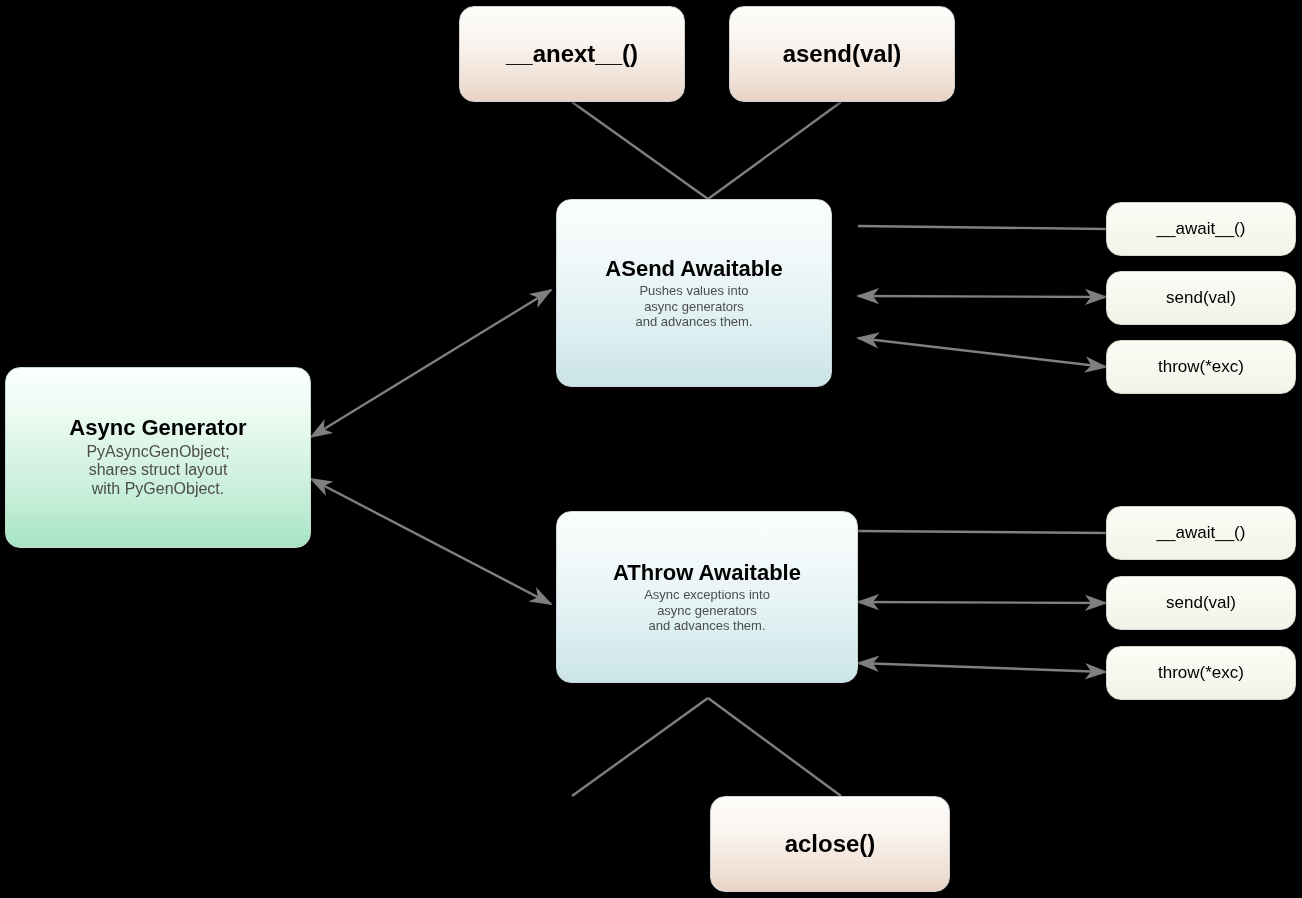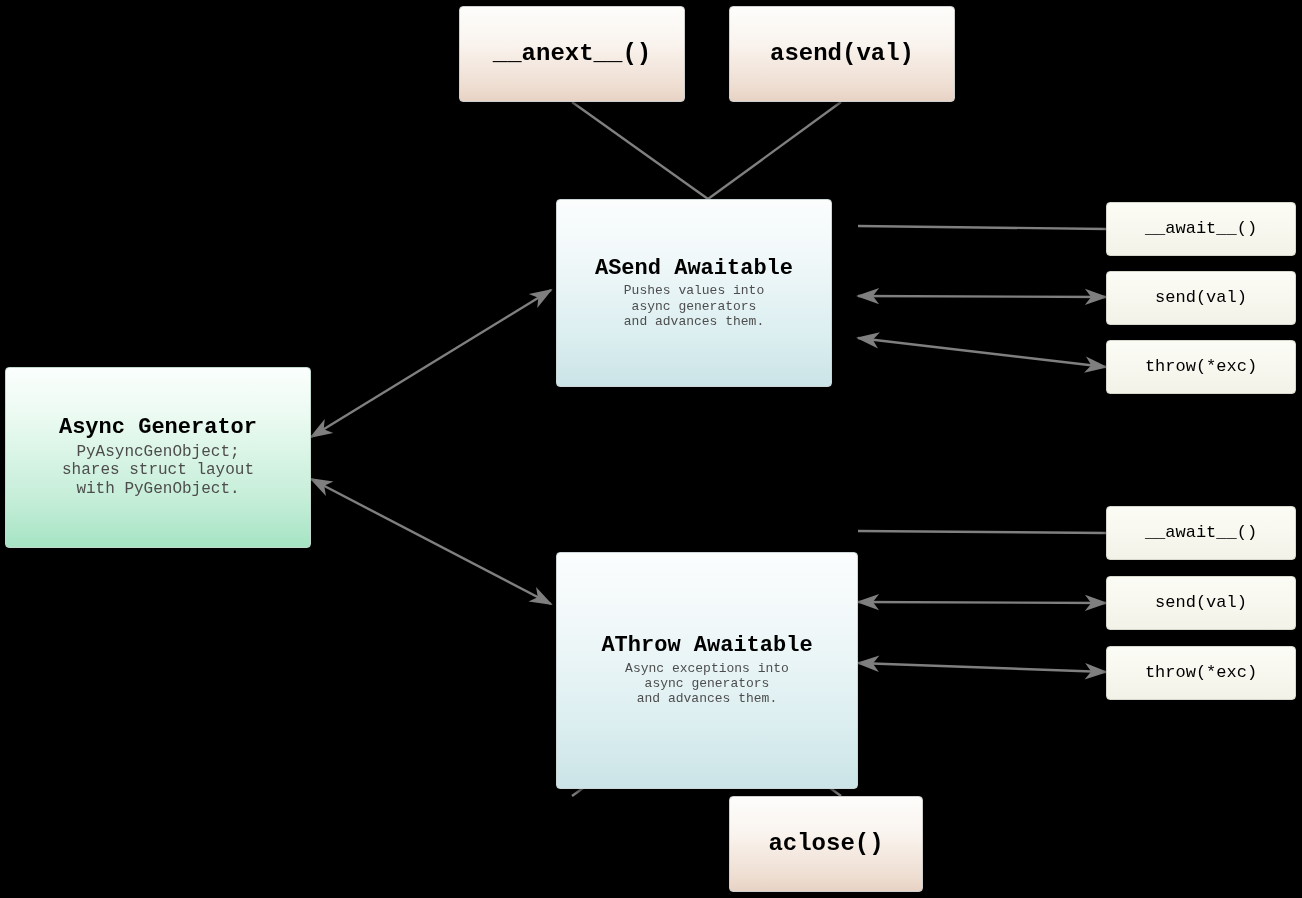--- a/index.html
+++ b/index.html
@@ -20,29 +20,28 @@
     position: absolute;
     left: 0;
     top: 0;
     width: 1302px;
     height: 898px;
     pointer-events: none;
   }
   .node {
     position: absolute;
     box-sizing: border-box;
-    border-radius: 4px;
+    border-radius: 15px;
     display: flex;
     flex-direction: column;
     align-items: center;
     justify-content: center;
     text-align: center;
     box-shadow: 0 2px 4px rgba(0,0,0,0.55);
     z-index: 2;
-    font-family: Liberation Mono, monospace;
   }
   .node .title {
     font-weight: bold;
     color: #000000;
     line-height: 1.12;
   }
   .node .desc {
     color: #4d4d4d;
     line-height: 1.18;
     white-space: pre-line;
@@ -131,21 +130,21 @@
 with PyGenObject.</div>
   </div>
 
   <div class="node cyan" style="left:556px; top:199px; width:276px; height:188px;">
     <div class="title">ASend Awaitable</div>
     <div class="desc">Pushes values into
 async generators
 and advances them.</div>
   </div>
 
-  <div class="node cyan" style="left:556px; top:511px; width:302px; height:237px;margin-top:41px;">
+  <div class="node cyan" style="left:556px; top:511px; width:302px; height:172px;">
     <div class="title">AThrow Awaitable</div>
     <div class="desc">Async exceptions into
 async generators
 and advances them.</div>
   </div>
 
   <div class="node cream" style="left:1106px; top:202px; width:190px; height:54px;">
     <div class="title">__await__()</div>
   </div>
 
@@ -163,17 +162,17 @@
 
   <div class="node cream" style="left:1106px; top:576px; width:190px; height:54px;">
     <div class="title">send(val)</div>
   </div>
 
   <div class="node cream" style="left:1106px; top:646px; width:190px; height:54px;">
     <div class="title">throw(*exc)</div>
   </div>
 
 
-  <div class="node peach" style="left:729px; top:796px; width:194px; height:96px;">
+  <div class="node peach" style="left:710px; top:796px; width:240px; height:96px;">
     <div class="title">aclose()</div>
   </div>
 
 </div>
 
 </body></html>

